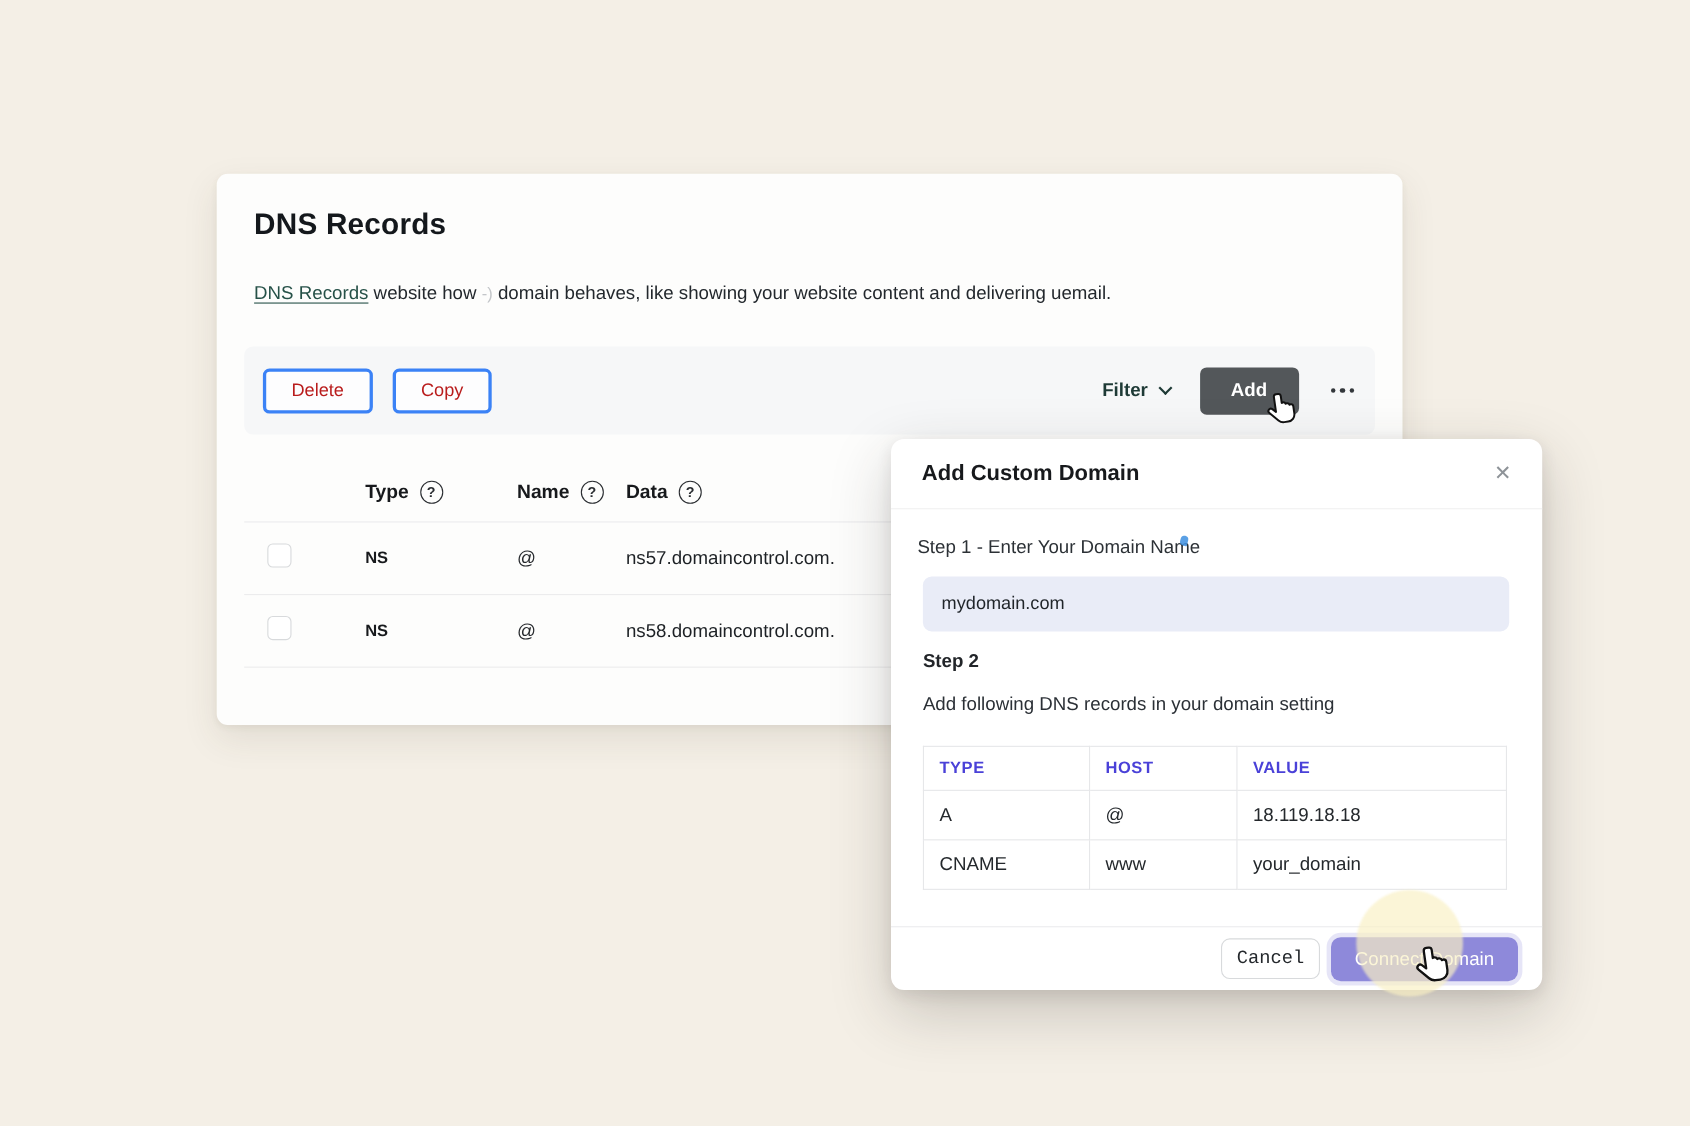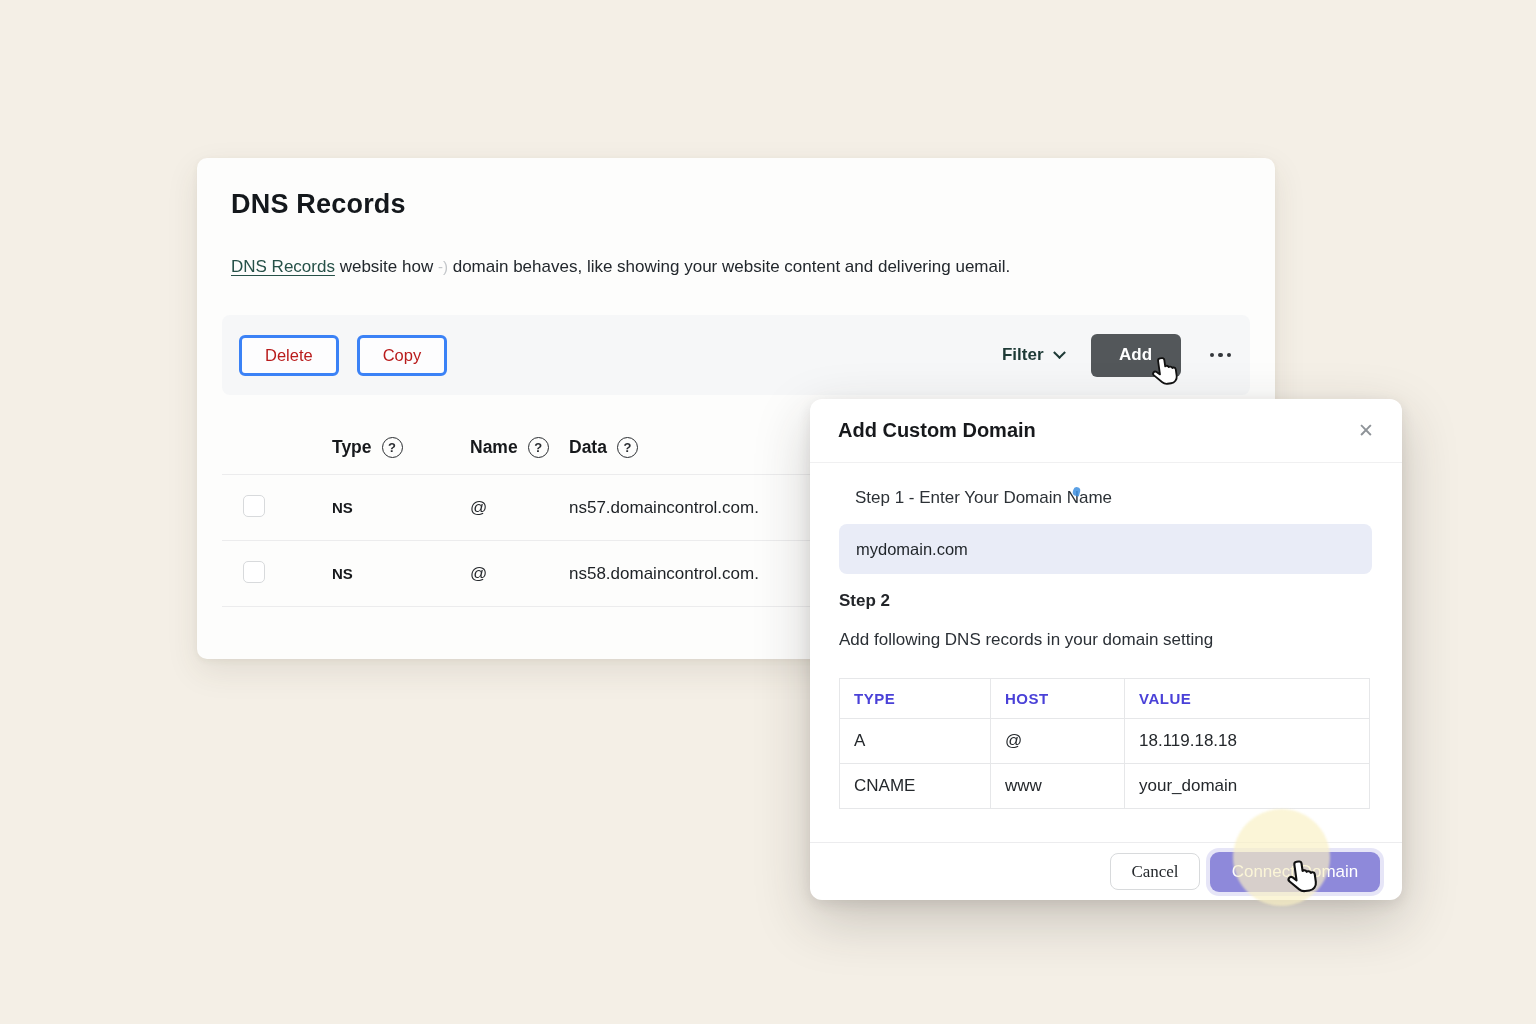--- a/index.html
+++ b/index.html
@@ -87,21 +87,21 @@
     z-index: 10;
     margin-left: 12px;
   }
   .modal-header {
     height: 64px; display: flex; align-items: center; justify-content: space-between;
     padding: 0 28px; border-bottom: 1px solid #f0f0f1;
   }
   .modal-title { font-size: 20px; font-weight: 600; color: #17191c; }
   .modal-close { color: #8e9398; font-size: 19px; cursor: pointer; line-height: 1; }
 
-  .step1-label { position: absolute; left: 45px; top: 89px; font-size: 17px; color: #2c3136; }
+  .step1-label { position: absolute; left: 24px; top: 89px; font-size: 17px; color: #2c3136; }
   .caret-artifact {
     position: absolute; left: 263px; top: 88px; width: 7px; height: 9px;
     background: #3d8fe0; border-radius: 4px 4px 1px 4px; transform: rotate(14deg); opacity: .85;
   }
   .domain-input {
     position: absolute; left: 29px; top: 125px; width: 533px; height: 50px;
     background: #e9ecf7; border: none; border-radius: 8px;
     padding-left: 17px; font-size: 16.5px; color: #1f2429; font-family: inherit; outline: none;
   }
   .step2-label { position: absolute; left: 29px; top: 192px; font-size: 17px; font-weight: 700; color: #222529; }
@@ -119,21 +119,21 @@
   .col-type { width: 151px; } .col-host { width: 134px; }
 
   .modal-footer {
     position: absolute; left: 0; top: 443px; width: 100%; height: 58px;
     border-top: 1px solid #ececee;
     display: flex; align-items: center; justify-content: flex-end;
     padding-right: 22px; gap: 10px;
   }
   .btn-cancel {
     width: 90px; height: 37px; background: #ffffff; border: 1px solid #d8dadc;
-    border-radius: 8px; font-size: 17px; color: #24282c; font-family: Liberation Serif, serif; cursor: pointer;
+    border-radius: 8px; font-size: 17px; color: #24282c; font-family: Liberation Mono, monospace; cursor: pointer;
   }
   .btn-connect {
     width: 170px; height: 40px; background: #8e89da; border: none;
     border-radius: 9px; font-size: 17px; color: #ffffff; font-family: inherit; cursor: pointer;
     box-shadow: 0 0 0 4px rgba(165,160,228,0.28);
   }
 
   
   .click-glow {
     position: absolute; left: 1233px; top: 809px; width: 97px; height: 97px;

